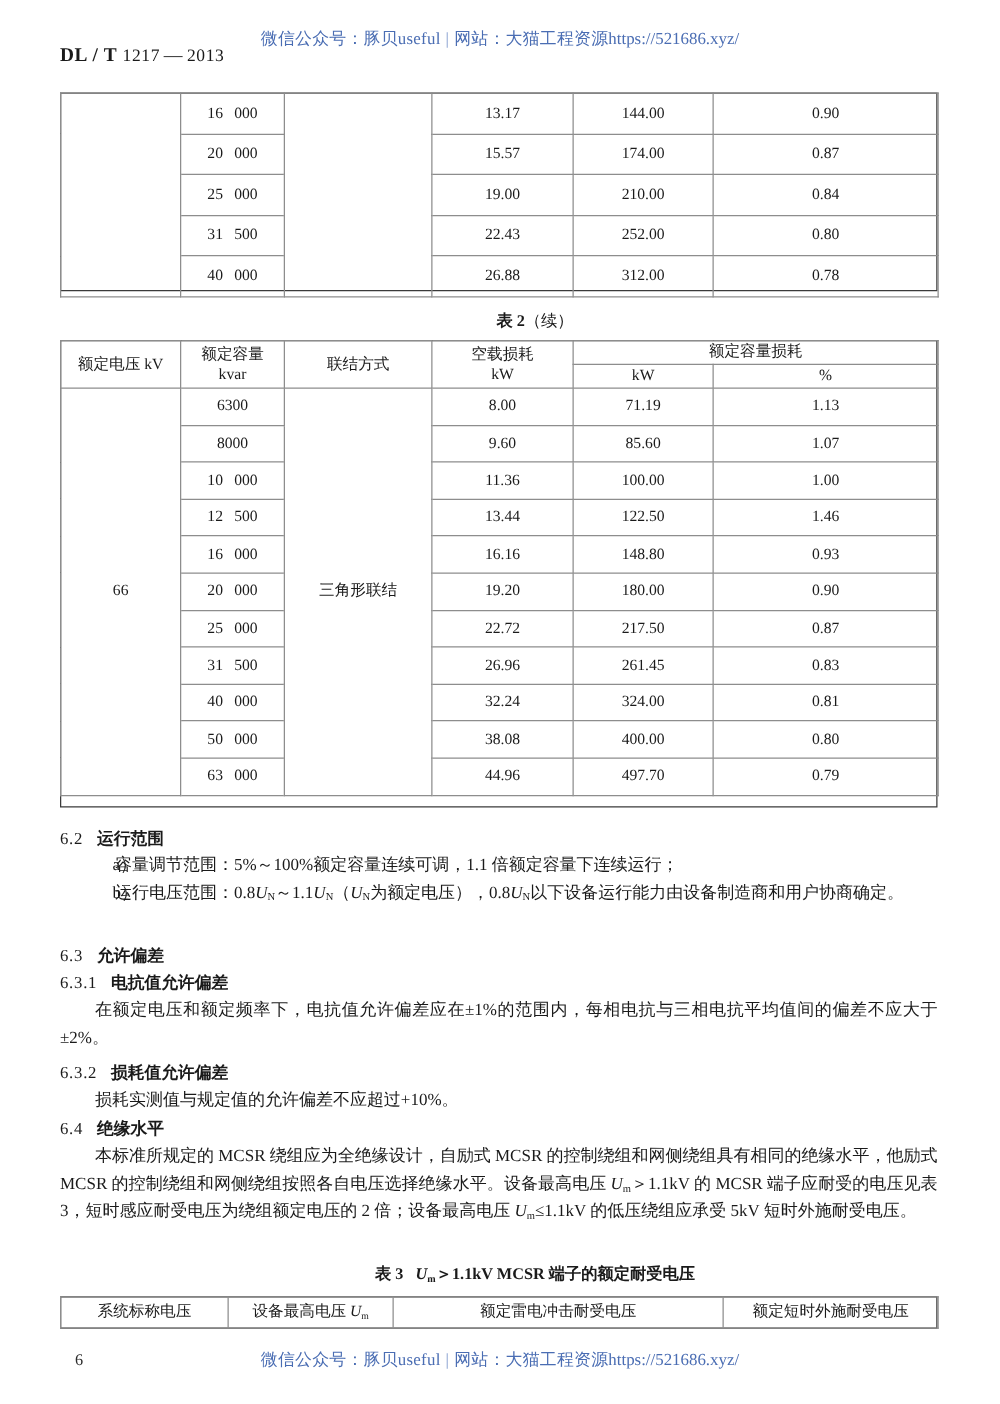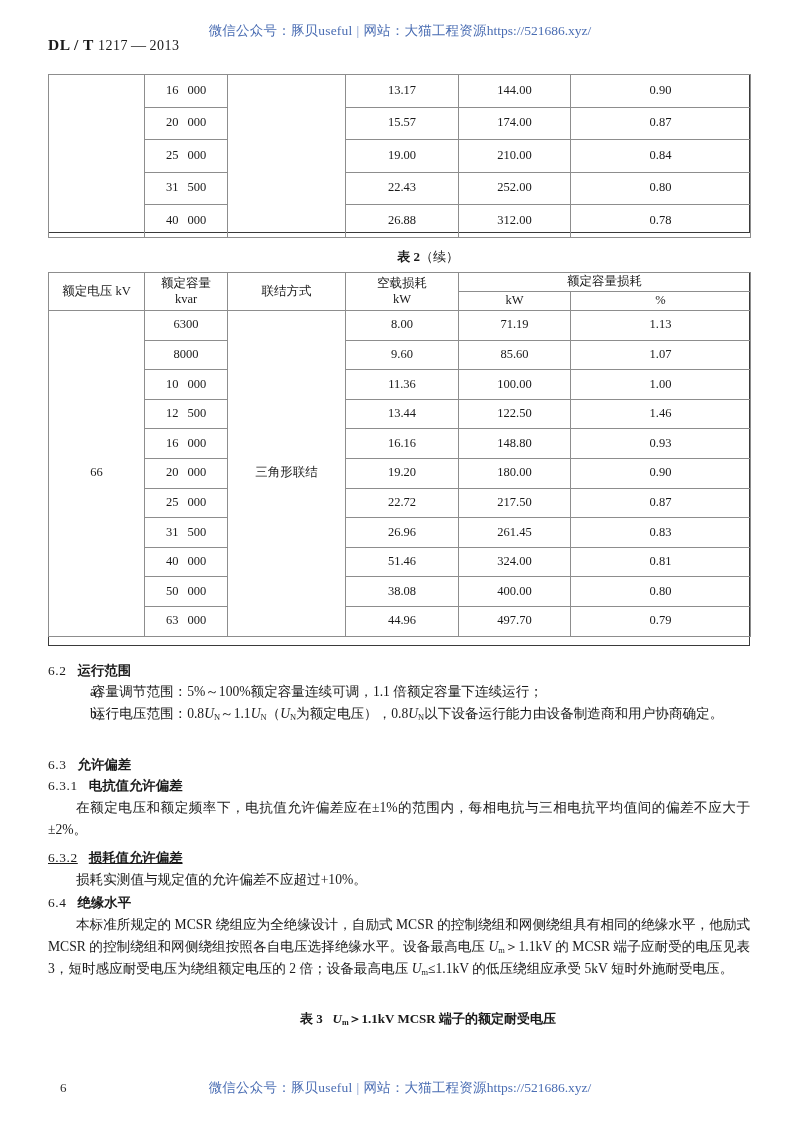--- a/index.html
+++ b/index.html
@@ -299,21 +299,21 @@
             <td class="body">0.87</td>
           </tr>
           <tr>
             <td class="body"><span>31</span><span class="num-gap"></span><span>500</span></td>
             <td class="body">26.96</td>
             <td class="body">261.45</td>
             <td class="body">0.83</td>
           </tr>
           <tr>
             <td class="body"><span>40</span><span class="num-gap"></span><span>000</span></td>
-            <td class="body">51.46</td>
+            <td class="body">32.24</td>
             <td class="body">324.00</td>
             <td class="body">0.81</td>
           </tr>
           <tr>
             <td class="body"><span>50</span><span class="num-gap"></span><span>000</span></td>
             <td class="body">38.08</td>
             <td class="body">400.00</td>
             <td class="body">0.80</td>
           </tr>
           <tr>
@@ -343,36 +343,54 @@
   <div class="txt heading" style="left:48px; top:755px;">
     <span class="hnum">6.3</span><span class="htitle">允许偏差</span>
   </div>
 
   <div class="txt heading" style="left:48px; top:776px;">
     <span class="hnum">6.3.1</span><span class="htitle">电抗值允许偏差</span>
   </div>
 
   <div class="txt para indent" style="left:48px; top:797px;">在额定电压和额定频率下，电抗值允许偏差应在±1%的范围内，每相电抗与三相电抗平均值间的偏差不应大于±2%。</div>
 
-  <div class="txt heading" style="left:48px; top:848px;text-decoration:underline;">
+  <div class="txt heading" style="left:48px; top:848px;">
     <span class="hnum">6.3.2</span><span class="htitle">损耗值允许偏差</span>
   </div>
 
   <div class="txt para indent" style="left:48px; top:869px;">损耗实测值与规定值的允许偏差不应超过+10%。</div>
 
   <div class="txt heading" style="left:48px; top:893px;">
     <span class="hnum">6.4</span><span class="htitle">绝缘水平</span>
   </div>
 
   <div class="txt para indent" style="left:48px; top:914px;"><span>本标准所规定的 MCSR 绕组应为全绝缘设计，自励式 MCSR 的控制绕组和网侧绕组具有相同的绝缘水平，他励式 MCSR 的控制绕组和网侧绕组按照各自电压选择绝缘水平。设备最高电压 </span><span class="ital">U</span><sub>m</sub><span>＞1.1kV 的 MCSR 端子应耐受的电压见表 3，短时感应耐受电压为绕组额定电压的 2 倍；设备最高电压 </span><span class="ital">U</span><sub>m</sub><span>≤1.1kV 的低压绕组应承受 5kV 短时外施耐受电压。</span></div>
 
   <div class="caption" id="cap-table3">
     <span>表 3</span>&nbsp;&nbsp;&nbsp;<span class="ital">U</span><sub>m</sub><span>＞1.1kV MCSR 端子的额定耐受电压</span>
   </div>
 
+  <div class="tbl-wrap" id="table3-wrap">
+    <table class="doc" id="table3">
+      <colgroup>
+        <col style="width:134px">
+          <col style="width:132px">
+          <col style="width:264px">
+          <col style="width:172px">
+      </colgroup>
+      <tbody>
+        <tr>
+          <td>系统标称电压</td>
+          <td><span>设备最高电压 </span><span class="ital">U</span><sub>m</sub></td>
+          <td>额定雷电冲击耐受电压</td>
+          <td>额定短时外施耐受电压</td>
+        </tr>
+      </tbody>
+    </table>
+  </div>
 
   <div class="watermark wm-bottom">
     <span>微信公众号：</span><span>豚贝useful</span><span class="sep">|</span><span>网站：</span><span>大猫工程资源</span><span class="url">https://521686.xyz/</span>
   </div>
 
   <div class="pagenum">6</div>
 
 </div>
 
 </body></html>

